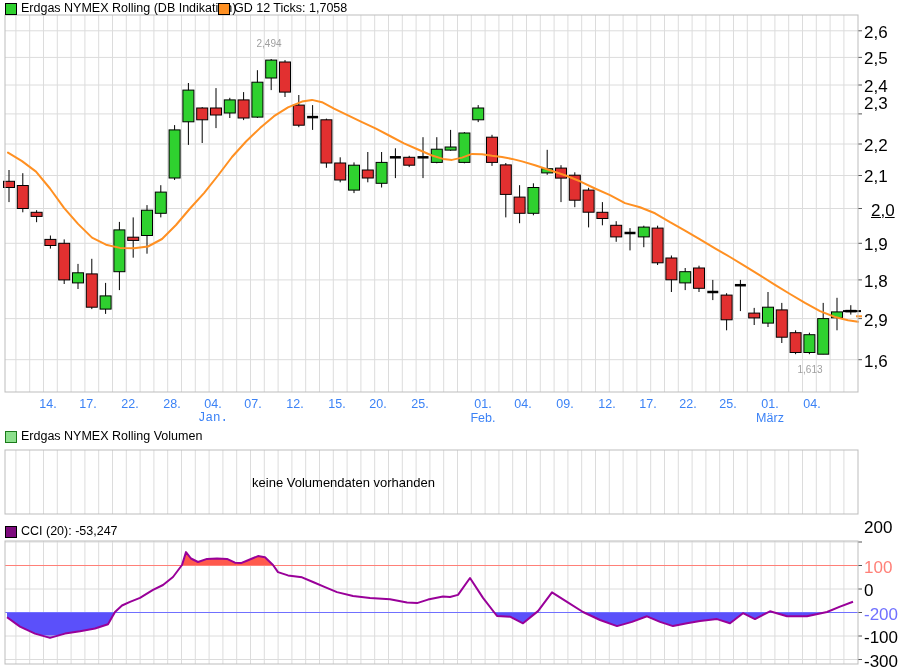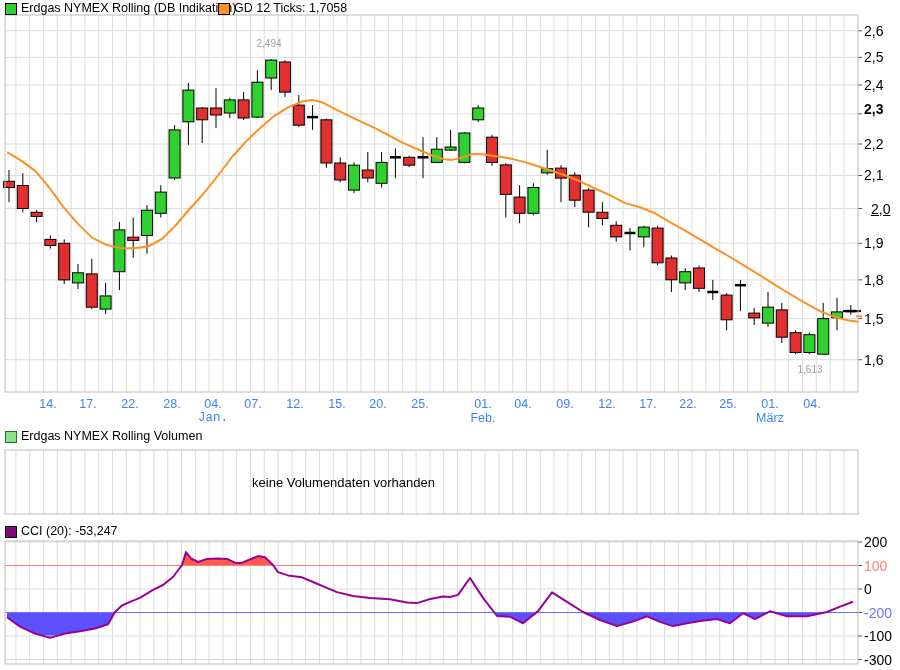--- a/index.html
+++ b/index.html
@@ -2,21 +2,21 @@
 <html><head>
 <meta charset="utf-8">
 <style>
   html,body{margin:0;padding:0;background:#fff;}
   body{font-family:"Liberation Sans",sans-serif;}
   .app{position:relative;width:900px;height:670px;background:#fff;overflow:hidden;}
   #chart-svg{position:absolute;left:0;top:0;}
   .legend-item{position:absolute;height:14px;white-space:nowrap;}
   .sq{position:absolute;width:10px;height:10px;border:1px solid #000;top:2px;left:0;}
   .ltxt{position:absolute;left:16px;top:0;font-size:12.5px;color:#000;}
-  .axlabel{position:absolute;font-size:14px;color:#000;}
+  .axlabel{position:absolute;font-size:17px;color:#000;}
   .xtick{position:absolute;width:44px;text-align:center;font-size:12.5px;color:#3b82f6;}
   .annot{position:absolute;width:70px;text-align:center;font-size:10px;color:#a0a0a0;}
   .volmsg{position:absolute;left:5px;width:677px;top:475px;text-align:center;font-size:13px;color:#000;}
 </style>
 </head>
 <body>
 
 <div class="app">
   <svg id="chart-svg" width="900" height="670">
       <rect x="5" y="15" width="853" height="377" fill="#ffffff"></rect>
@@ -399,27 +399,27 @@
 
   <div class="legend-item" style="left:5px;top:524px;">
     <span class="sq" id="sw-cci" style="background: rgb(125, 11, 125);"></span>
     <span class="ltxt">CCI (20): -53,247</span>
   </div>
 
   <div id="overlay-labels">
       <div class="axlabel" style="left: 864px; top: 22.8px;">2,6</div>
       <div class="axlabel" style="left: 864px; top: 49.3681px;">2,5</div>
       <div class="axlabel" style="left: 864px; top: 77.0209px;">2,4</div>
-      <div class="axlabel" style="left: 864px; top: 101px; font-weight: bold;">2,3</div>
+      <div class="axlabel" style="left: 864px; top: 94px;">2,3</div>
       <div class="axlabel" style="left: 864px; top: 135.962px;">2,2</div>
       <div class="axlabel" style="left: 864px; top: 167.475px;">2,1</div>
       <div class="axlabel" style="left: 871px; top: 200.526px; text-decoration: underline;">2,0</div>
       <div class="axlabel" style="left: 864px; top: 235.272px;">1,9</div>
       <div class="axlabel" style="left: 864px; top: 271.897px;">1,8</div>
-      <div class="axlabel" style="left: 864px; top: 310.616px;">1,5</div>
+      <div class="axlabel" style="left: 864px; top: 310.616px;">2,9</div>
       <div class="axlabel" style="left: 864px; top: 351.683px;">1,6</div>
       <div class="annot" style="left: 234px; top: 38px;">2,494</div>
       <div class="annot" style="left: 775px; top: 364px;">1,613</div>
       <div class="xtick" style="left: 26px; top: 397px;">14.</div>
       <div class="xtick" style="left: 66px; top: 397px;">17.</div>
       <div class="xtick" style="left: 108px; top: 397px;">22.</div>
       <div class="xtick" style="left: 150px; top: 397px;">28.</div>
       <div class="xtick" style="left: 191px; top: 397px;">04.</div>
       <div class="xtick" style="left: 191px; top: 411px; font-family: Liberation Mono, monospace;">Jan.</div>
       <div class="xtick" style="left: 231px; top: 397px;">07.</div>
@@ -431,20 +431,20 @@
       <div class="xtick" style="left: 461px; top: 411px;">Feb.</div>
       <div class="xtick" style="left: 501px; top: 397px;">04.</div>
       <div class="xtick" style="left: 543px; top: 397px;">09.</div>
       <div class="xtick" style="left: 585px; top: 397px;">12.</div>
       <div class="xtick" style="left: 626px; top: 397px;">17.</div>
       <div class="xtick" style="left: 666px; top: 397px;">22.</div>
       <div class="xtick" style="left: 706px; top: 397px;">25.</div>
       <div class="xtick" style="left: 748px; top: 397px;">01.</div>
       <div class="xtick" style="left: 748px; top: 411px;">März</div>
       <div class="xtick" style="left: 790px; top: 397px;">04.</div>
-      <div class="axlabel" style="left: 864px; top: 534px; color: rgb(0, 0, 0);">200</div>
+      <div class="axlabel" style="left: 864px; top: 518px; color: rgb(0, 0, 0);">200</div>
       <div class="axlabel" style="left: 864px; top: 557.5px; color: rgb(255, 128, 120);">100</div>
       <div class="axlabel" style="left: 864px; top: 581px; color: rgb(0, 0, 0);">0</div>
       <div class="axlabel" style="left: 864px; top: 604.5px; color: rgb(112, 112, 255);">-200</div>
       <div class="axlabel" style="left: 864px; top: 628px; color: rgb(0, 0, 0);">-100</div>
       <div class="axlabel" style="left: 864px; top: 651.5px; color: rgb(0, 0, 0);">-300</div>
     </div>
 </div>
 
 </body></html>

